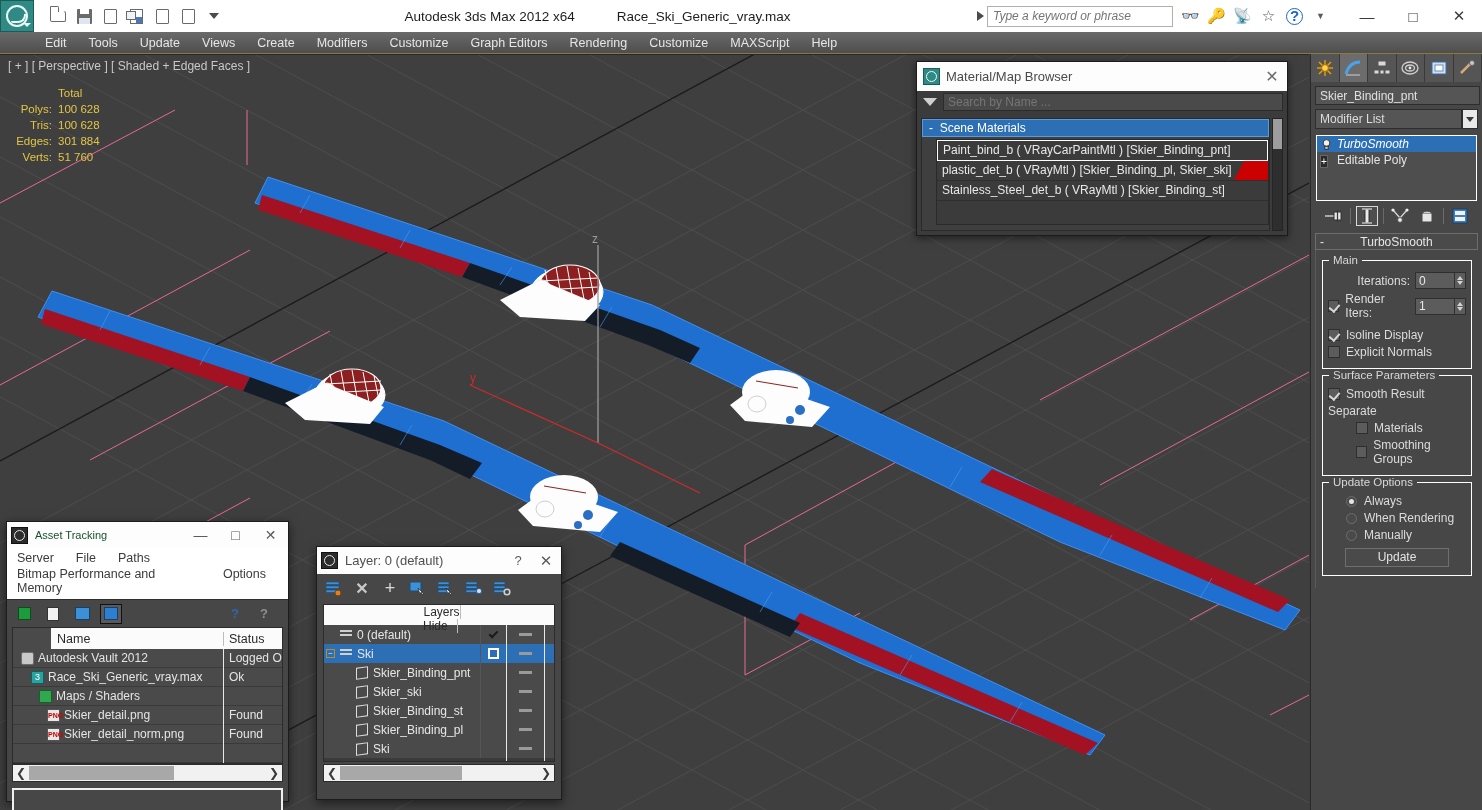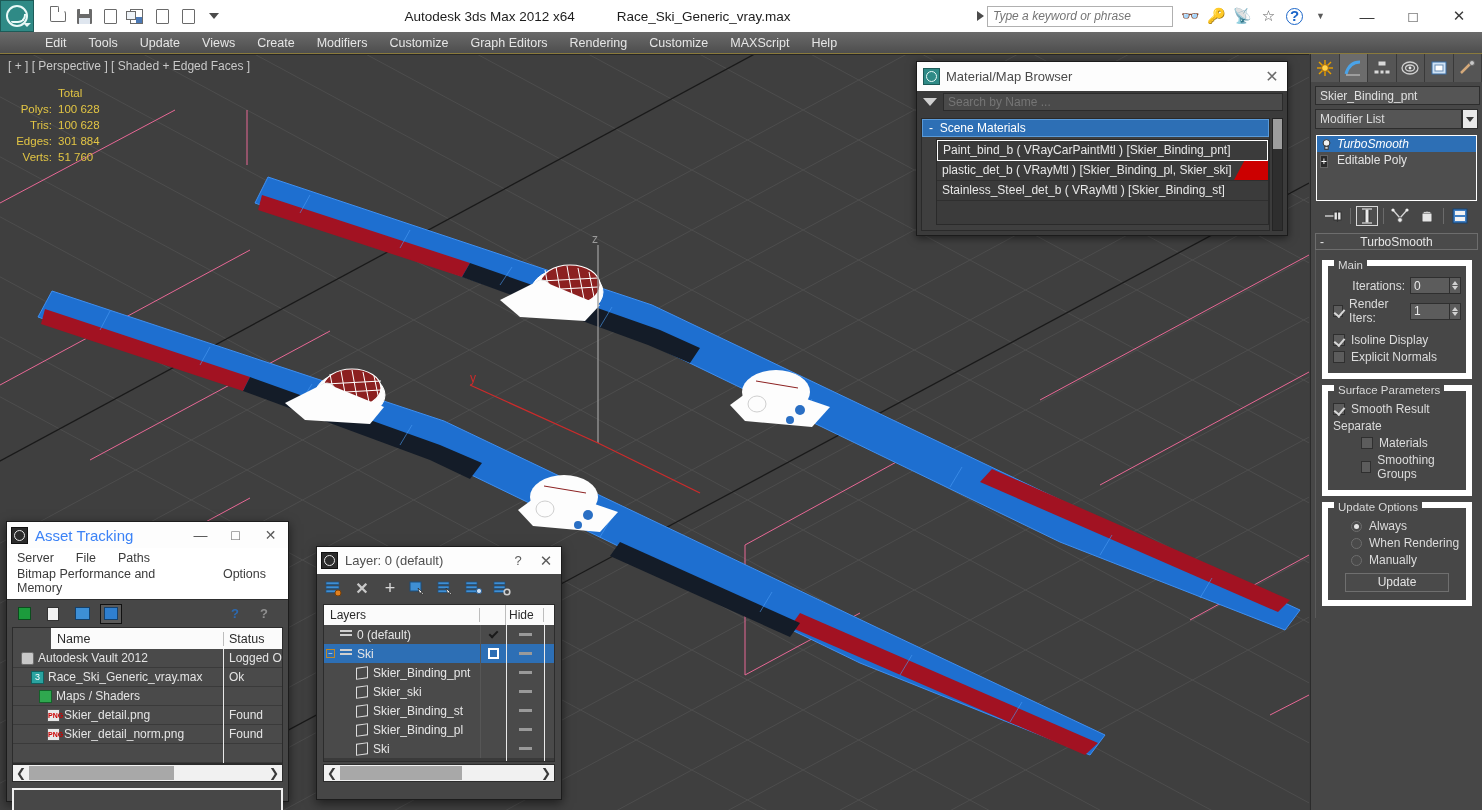--- a/index.html
+++ b/index.html
@@ -129,21 +129,21 @@
   .sb { width:22px; height:20px; display:flex; align-items:center; justify-content:center;
      color:#d4d4d4; font-size:11px; }
   .sb.framed { border:1px solid #d8d8d8; background:#4e4e4e;}
   .sb-sep { width:1px; height:16px; background:#6b6b6b; }
 
   .rollout { margin:4px 4px 0 4px; }
   .rollout-hd { background:#4a4a4a; border:1px solid #6d6d6d; color:#e7e7e7; font-size:12px;
      text-align:center; height:17px; line-height:16px; position:relative; }
   .rollout-hd .minus { position:absolute; left:4px; top:0; }
   .rollout-body { border-left:1px solid #5a5a5a; padding:4px 3px 6px 3px;}
-  .grp { border:6px solid #ffffff; margin:6px 3px; padding:8px 5px 6px 5px; position:relative;}
+  .grp { border:1px solid #ffffff; margin:6px 3px; padding:8px 5px 6px 5px; position:relative;}
   .grp > .gl { position:absolute; left:6px; top:-7px; background:#474747; padding:0 4px;
      color:#d8d8d8; font-size:11.5px; }
   .row { display:flex; align-items:center; margin:3px 0; font-size:12px; color:#dcdcdc; }
   .row.right { justify-content:flex-end; }
   .spin-lbl { margin-right:5px; }
   .spin { display:flex; }
   .spin input { width:40px; height:17px; background:#5c5c5c; border:1px solid #2f2f2f;
      color:#e8e8e8; font-size:12px; padding:0 3px; font-family:"Liberation Sans",sans-serif;}
   .spin .arrows { width:11px; height:17px; background:#5c5c5c; border:1px solid #2f2f2f;
      border-left:none; display:flex; flex-direction:column; justify-content:center; align-items:center;}
@@ -161,21 +161,21 @@
   .upd-btn { margin:6px auto 2px auto; width:104px; height:19px; background:#4a4a4a;
      border:1px solid #6f6f6f; color:#e3e3e3; font-size:12px; text-align:center; line-height:17px;}
 
   
   .asset { position:absolute; left:6px; top:521px; width:283px; height:281px;
      background:#464646; border:1px solid #1c1c1c; box-shadow:0 3px 10px rgba(0,0,0,.55);}
   .at-title { height:26px; background:#fdfdfd; display:flex; align-items:center; padding-left:4px;}
   .at-ic { width:17px;height:17px;background:#2b2b2b;border:1px solid #111; margin-right:7px;
       display:flex;align-items:center;justify-content:center;}
   .at-ic .sw3{width:11px;height:11px;border-radius:50%;border:1.5px solid #e7e7e7;}
-  .at-title-text { color:#3b82f6; font-size:15px; flex:1;}
+  .at-title-text { color:#14532d; font-size:11px; flex:1;}
   .at-wb { width:35px; text-align:center; color:#5c5c5c; font-size:14px;}
   .at-menus { background:#fff; padding:2px 0 3px 0;}
   .at-menurow { display:flex; font-size:12.5px; color:#3b3b3b; padding:1px 0 1px 10px; }
   .at-menurow span { margin-right:22px; }
   .at-toolbar { height:28px; background:#474747; display:flex; align-items:center; padding:0 6px;
      border-top:1px solid #2e2e2e; }
   .at-tb { width:22px;height:20px; margin-right:7px; display:flex;align-items:center;justify-content:center;
       position:relative; }
   .at-tb.sel { border:1px solid #111; background:#5a5a5a; }
   .at-tb .blu { width:14px;height:13px;background:#2f7fd0;border:1px solid #15406b;}
@@ -218,21 +218,21 @@
   .ld-title-text { color:#4f4f4f; font-size:13px; flex:1;}
   .ld-help { width:26px; text-align:center; color:#5c5c5c; font-size:13px;}
   .ld-close { width:30px; text-align:center; color:#5c5c5c; font-size:15px;}
   .ld-toolbar { height:28px; background:#474747; display:flex; align-items:center; padding:0 8px;
      gap:10px; }
   .ld-tb { width:18px;height:18px; position:relative; display:flex;align-items:center;justify-content:center;}
   .ld-x { color:#c9c9c9; font-size:16px; font-weight:bold; }
   .ld-plus { color:#d9d9d9; font-size:18px; }
   .ld-table { margin:2px 6px 0 6px; border:1px solid #2c2c2c; background:#4a4a4a; height:158px;
      overflow:hidden; }
-  .ld-hdr { display:flex; height:20px; background:#fbfbfb; align-items:center;}
+  .ld-hdr { display:flex; height:20px; background:#fbfbfb; align-items:center;flex-direction:column;}
   .ld-hdr .h1 { flex:1; padding-left:6px; font-size:12px; color:#2a2a2a; border-right:1px solid #bdbdbd;}
   .ld-hdr .h2 { width:26px; border-right:1px solid #bdbdbd; height:20px;}
   .ld-hdr .h3 { width:38px; padding-left:3px; font-size:12px; color:#2a2a2a; border-right:1px solid #bdbdbd;}
   .ld-hdr .h4 { width:10px; }
   .ld-row { display:flex; height:19px; align-items:center; }
   .ld-row.sel { background:#2d6fb5; }
   .ld-row .n { flex:1; display:flex; align-items:center; font-size:12px; color:#e6e6e6;
      height:19px; overflow:hidden; white-space:nowrap; }
   .ld-row .ck { width:26px; display:flex; align-items:center; justify-content:center;
      border-left:1px solid #565656; height:19px;}

